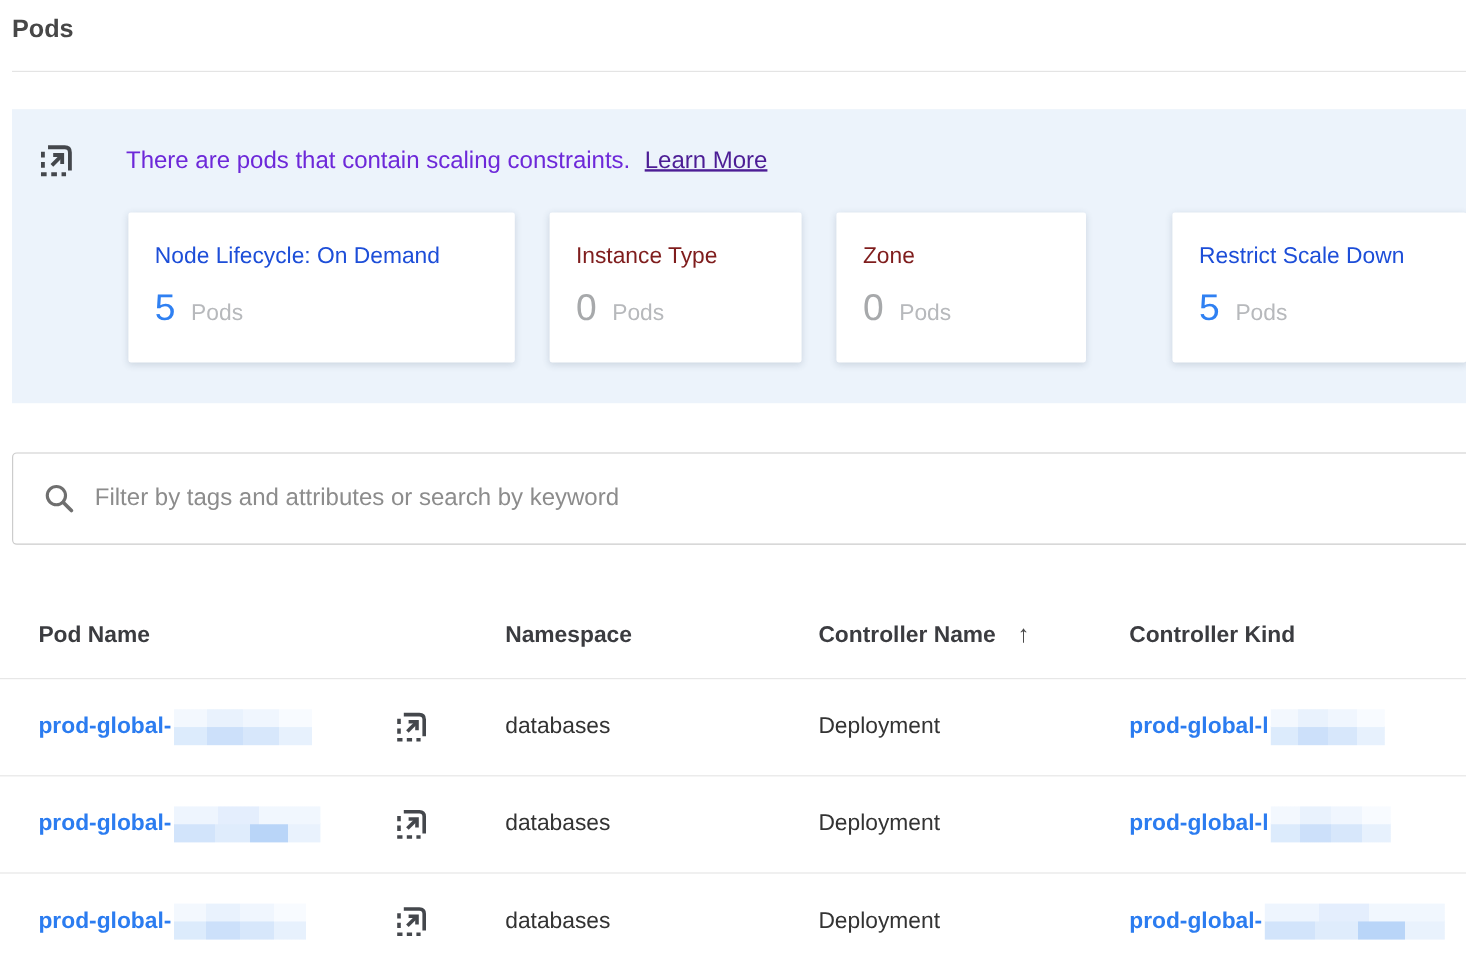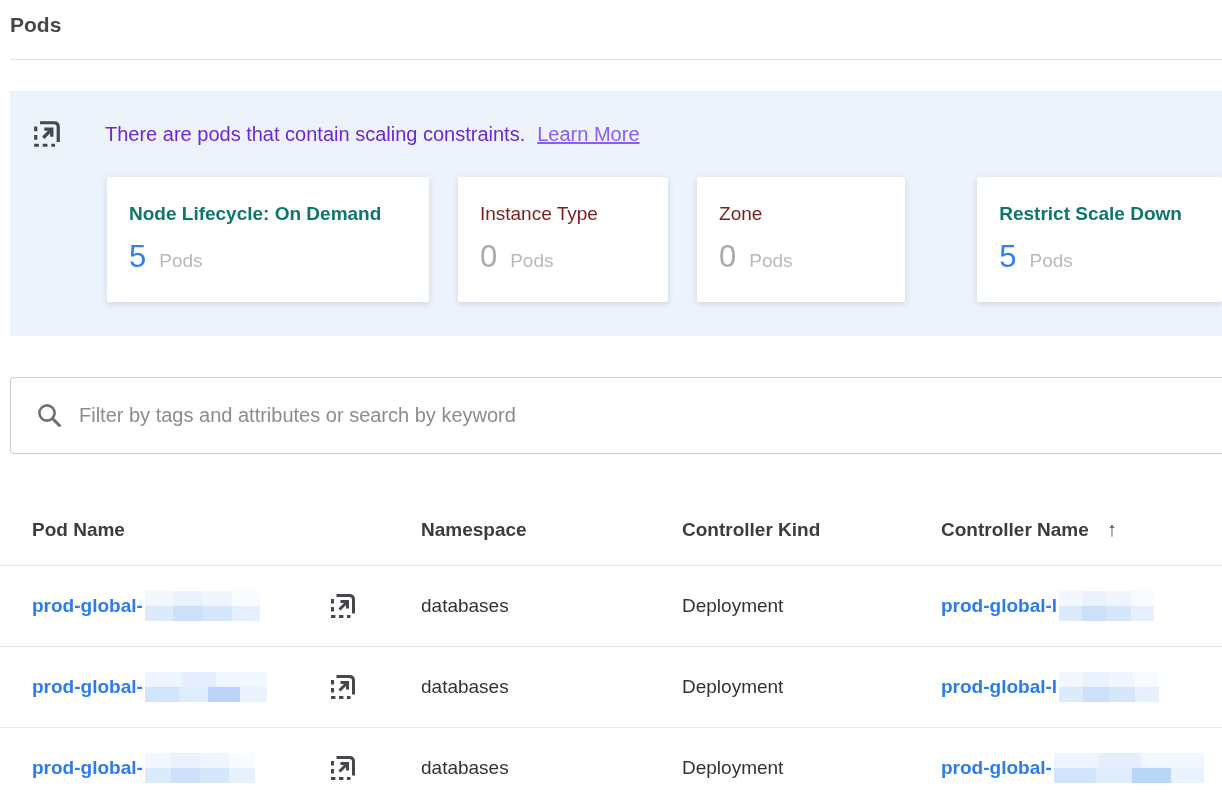--- a/index.html
+++ b/index.html
@@ -8,30 +8,30 @@
 
   .page-title { font-size: 21px; font-weight: 700; color: #474747; margin: 13px 0 0 10px; }
 
   .top-divider { height: 1px; background: #e4e4e4; margin: 22px 0 0 10px; }
 
   
   .banner { background: #ecf3fb; margin: 31px 0 0 10px; padding: 26px 0 34px 0; }
   .banner-head { display: flex; align-items: center; height: 34px; margin-left: 22px; }
   .banner-head .scale-icon { width: 30px; height: 30px; flex: 0 0 auto; }
   .banner-msg { margin-left: 43px; font-size: 20px; color: #6d28d9; }
-  .banner-link { font-size: 20px; color: #8b5cf6; text-decoration: underline; margin-left: 12px; cursor: pointer; }
+  .banner-link { font-size: 20px; color: #4c1d95; text-decoration: underline; margin-left: 12px; cursor: pointer; }
 
   .cards { display: flex; gap: 29px; margin: 26px 0 0 97px; }
   .card { background: #ffffff; height: 125px; border-radius: 2px;
     box-shadow: 0 2px 6px rgba(40,60,90,0.16); padding: 26px 22px 0 22px; }
   .card:nth-child(1) { width: 325px; }
   .card:nth-child(2) { width: 212px; }
   .card:nth-child(3) { width: 210px; }
   .card:nth-child(4) { width: 247px; margin-left: 43px; }
-  .card-title { font-size: 19px; font-weight: 700; color: #0f766e; white-space: nowrap; }
+  .card-title { font-size: 19px; font-weight: 400; color: #1d4ed8; white-space: nowrap; }
   .card.inactive .card-title { color: #7f1d1d; font-weight: 400; }
   .card-count-row { display: flex; align-items: baseline; margin-top: 14px; }
   .card-count { font-size: 31px; font-weight: 500; color: #2f80f2; }
   .card.inactive .card-count { color: #a7a9ab; }
   .card-unit { font-size: 19px; color: #b7b9bc; margin-left: 13px; }
 
   
   .search-box { margin: 41px -4px 0 10px; height: 77px; border: 1px solid #cccccc;
     border-radius: 4px; display: flex; align-items: center; padding-left: 25px; background: #fff; }
   .search-box svg { flex: 0 0 auto; }
@@ -122,25 +122,25 @@
 
 <div class="table">
   <div class="thead">
     <div class="th">
       <span>Pod Name</span>
     </div>
     <div class="th">
       <span>Namespace</span>
     </div>
     <div class="th">
-      <span>Controller Kind</span>
+      <span>Controller Name</span>
+      <span class="sort-arrow">↑</span>
     </div>
     <div class="th">
-      <span>Controller Name</span>
-      <span class="sort-arrow">↑</span>
+      <span>Controller Kind</span>
     </div>
   </div>
 
   <div class="trow">
     <div class="cell cell-pod">
       <a class="link">prod-global-</a>
       <span class="redact" style="width:115px;"></span>
       <svg class="row-icon" viewBox="0 0 28 28" aria-hidden="true">
         <path d="M7.5 3.5 H20.5 Q24.5 3.5 24.5 7.5 V21.5" fill="none" stroke="#44474c" stroke-width="3"></path>
         <path d="M3.5 7 V24.5 H21.5" fill="none" stroke="#44474c" stroke-width="3" stroke-dasharray="4.4 3.6"></path>

